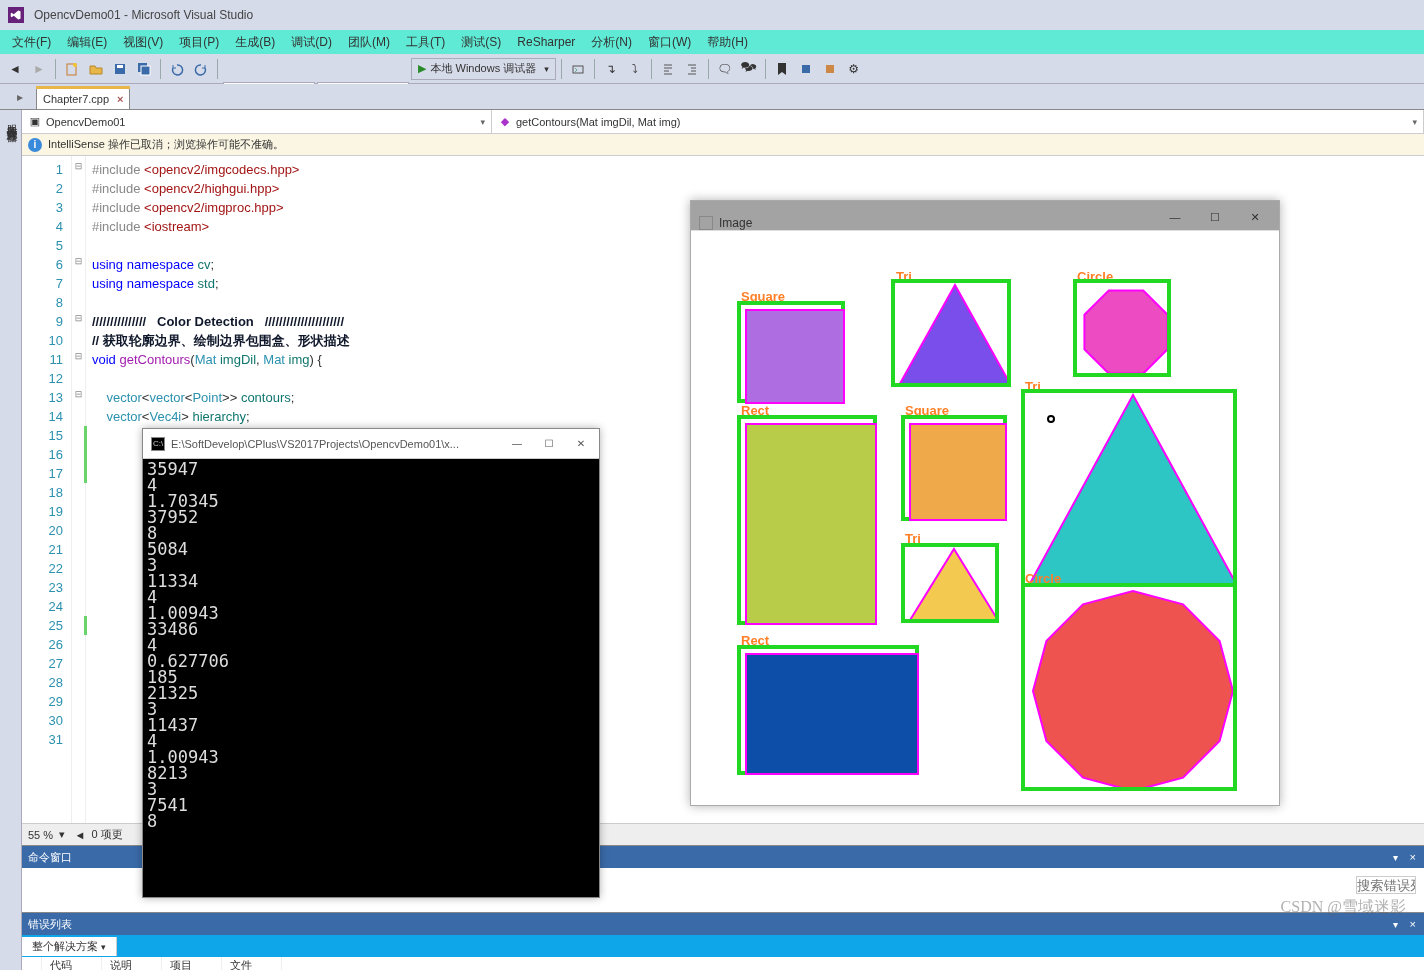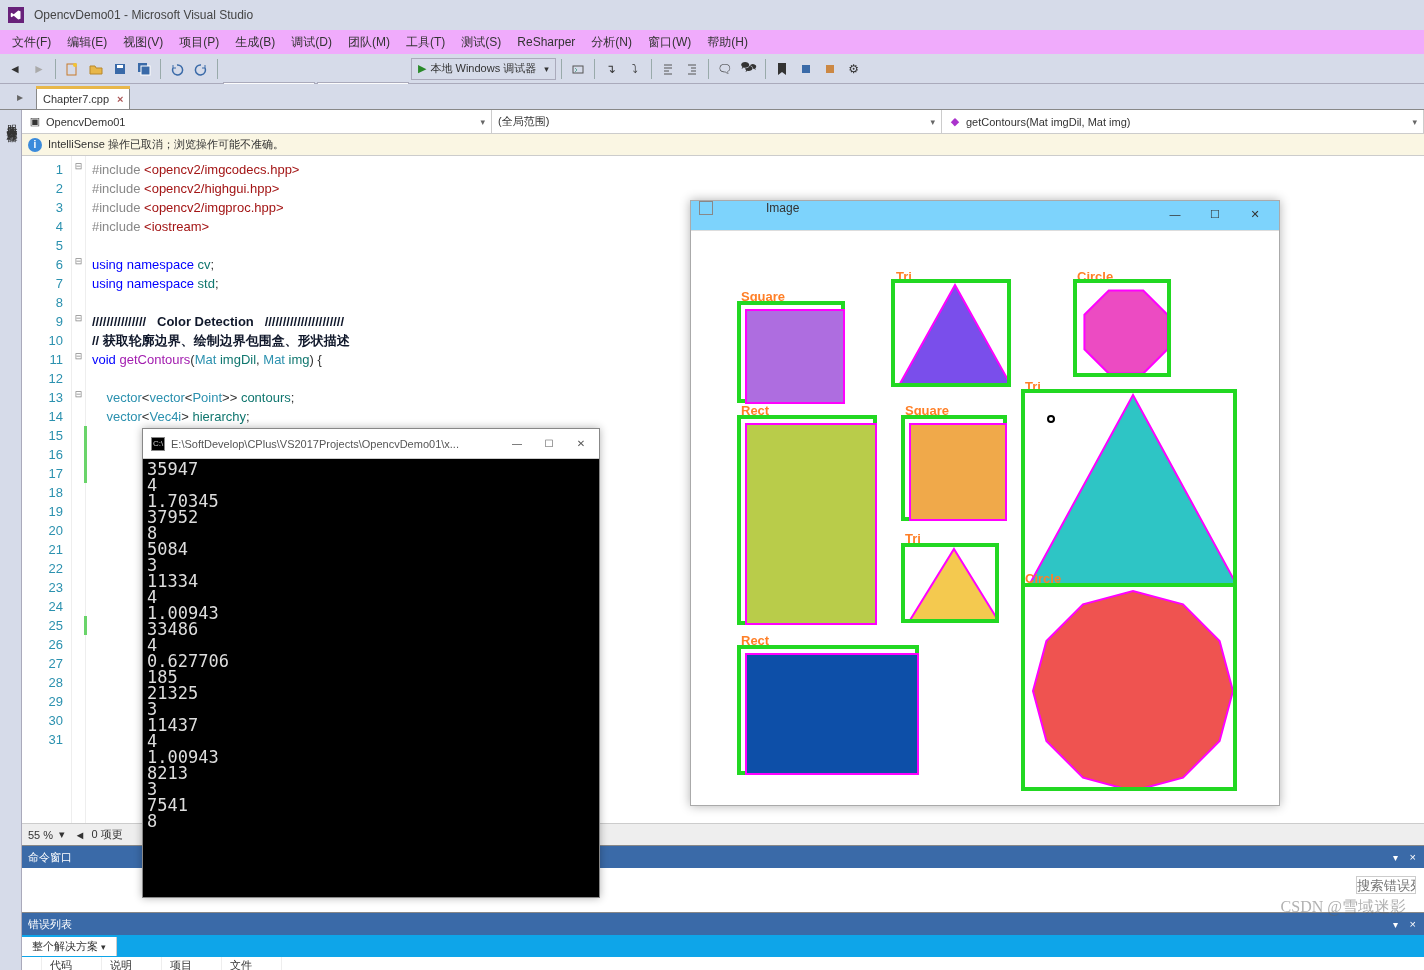--- a/index.html
+++ b/index.html
@@ -5,21 +5,21 @@
 * { margin:0; padding:0; box-sizing:border-box; font-family:"Microsoft YaHei","Segoe UI",sans-serif; }
 body { background:#eee; font-size:12px; color:#333; width:1424px; height:970px; overflow:hidden; position:relative; }
 
 
 .titlebar { height:30px; background:#d6dbe9; display:flex; align-items:center; padding:0 8px; }
 .titlebar .vs-logo { width:16px; height:16px; background:#68217a; margin-right:10px; display:flex; align-items:center; justify-content:center; }
 .titlebar .vs-logo svg { width:12px; height:12px; }
 .titlebar .title { color:#444; font-size:12px; }
 
 
-.menubar { height:24px; background:#f0abfc; display:flex; align-items:center; padding:0 4px; }
+.menubar { height:24px; background:#5eead4; display:flex; align-items:center; padding:0 4px; }
 .menubar .mi { padding:2px 8px; cursor:default; }
 
 
 .toolbar { height:30px; background:#d6dbe9; display:flex; align-items:center; padding:0 4px; gap:2px; border-bottom:1px solid #aab; }
 .tb-btn { width:22px; height:22px; display:flex; align-items:center; justify-content:center; border:1px solid transparent; }
 .tb-sep { width:1px; height:20px; background:#9aa; margin:0 3px; }
 .tb-combo { height:21px; border:1px solid #aab; background:#fcfcfc; padding:0 18px 0 6px; display:flex; align-items:center; font-size:11px; position:relative;margin-top:48px; }
 .tb-combo:after { content:"▾"; position:absolute; right:4px; font-size:9px; color:#444; }
 .tb-start { height:22px; border:1px solid #aab; display:flex; align-items:center; padding:0 6px; font-size:11px; gap:4px; }
 .tb-start .play { color:#2a8a2a; }
@@ -83,21 +83,21 @@
 
 
 .console-win { position:absolute; left:142px; top:428px; width:458px; height:470px; background:#000; border:1px solid #888; box-shadow:0 0 8px rgba(0,0,0,.3); z-index:10; }
 .console-win .cw-title { height:30px; background:#fff; display:flex; align-items:center; padding:0 8px; font-size:11px; color:#555; border-bottom:1px solid #ccc; position:relative; }
 .console-win .cw-title .wbtns { position:absolute; right:4px; display:flex; gap:4px; }
 .console-win .cw-title .wbtn { width:28px; height:20px; display:flex; align-items:center; justify-content:center; font-size:10px; }
 .console-win .cw-body { color:#ddd; font-family:Consolas,"SimSun",monospace; font-size:17px; padding:2px 4px; line-height:16px; white-space:pre; overflow:hidden; height:calc(100% - 30px); }
 
 
 .img-win { position:absolute; left:690px; top:200px; width:590px; height:606px; background:#fff; border:1px solid #aaa; box-shadow:0 0 10px rgba(0,0,0,.3); z-index:11; }
-.img-win .iw-title { height:30px; background:#7dd3fc; display:flex; align-items:flex-start; padding:0 8px; font-size:12px; border-bottom:1px solid #ddd; position:relative;gap:47px; }
+.img-win .iw-title { height:30px; background:#a3a3a3; display:flex; align-items:flex-end; padding:0 8px; font-size:12px; border-bottom:1px solid #ddd; position:relative; }
 .img-win .iw-title .wbtns { position:absolute; right:4px; display:flex; gap:0; }
 .img-win .iw-title .wbtn { width:40px; height:26px; display:flex; align-items:center; justify-content:center; font-size:11px; }
 .img-win .iw-body { position:relative; width:100%; height:calc(100% - 30px); background:#fff; }
 .shape-label { position:absolute; font-family:Arial; font-size:13px; font-weight:bold; color:#ff7f27; }
 .shape-box { position:absolute; border:4px solid #22d822; }
 
 
 .watermark { position:absolute; right:18px; bottom:52px; font-size:16px; color:rgba(100,100,100,.5); font-family:"Microsoft YaHei"; }
 
 
@@ -238,23 +238,20 @@
 <div class="main">
   <div class="leftbar" id="leftbar">
       <div class="tab">服务器资源管理器</div>
     </div>
   <div class="content">
 
     <div class="navrow">
       <div class="navcombo" style="flex:0 0 470px">
         <span class="ic">▣</span>
         <span>OpencvDemo01</span>
-      </div>
-      <div class="navcombo" style="flex:0 0 450px">
-        <span>(全局范围)</span>
       </div>
       <div class="navcombo">
         <span class="ic" style="color:#a3c">◆</span>
         <span>getContours(Mat imgDil, Mat img)</span>
       </div>
     </div>
 
     <div class="infobar">
       <div class="ic">i</div>
       <span>IntelliSense 操作已取消；浏览操作可能不准确。</span>

